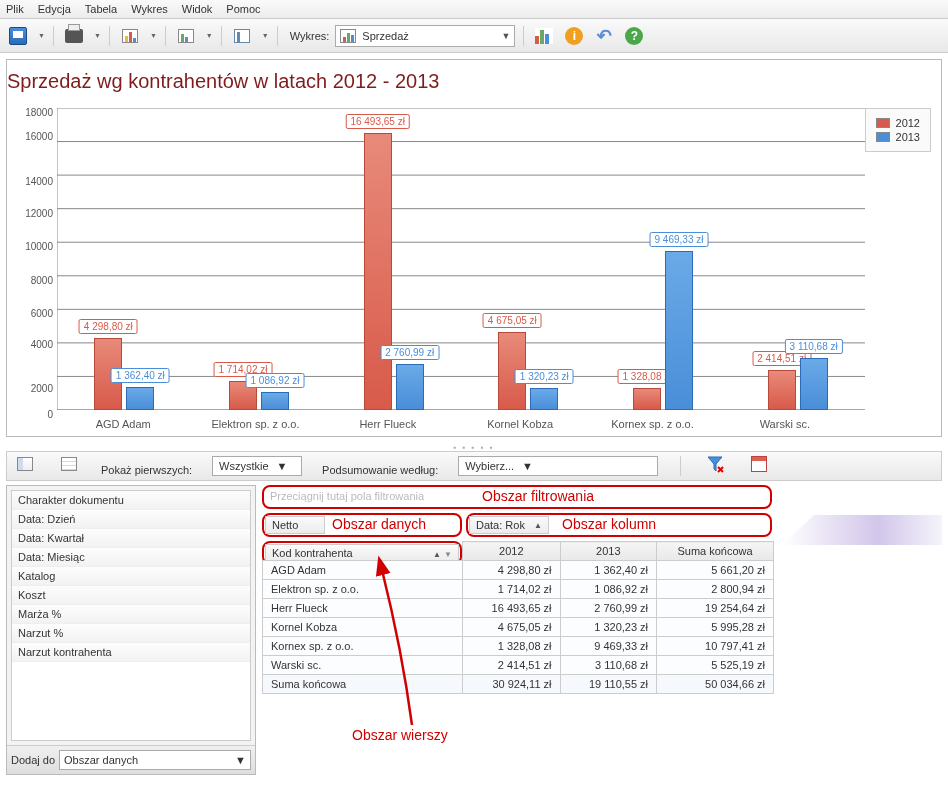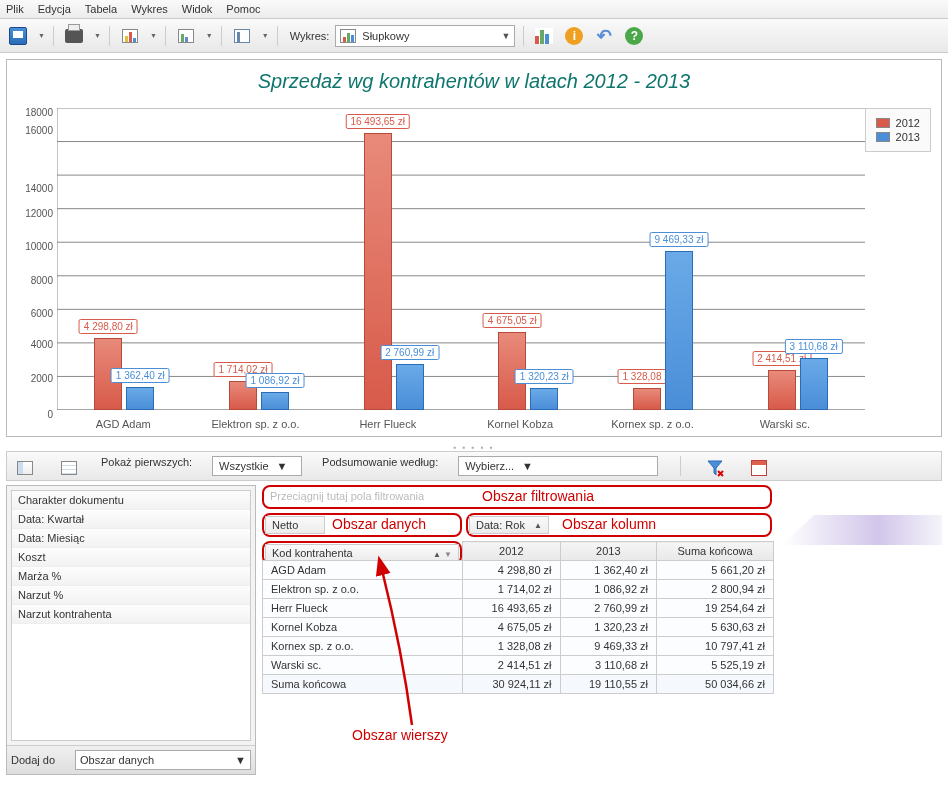--- a/index.html
+++ b/index.html
@@ -48,21 +48,21 @@
   .icon-info { width:18px; height:18px; border-radius:50%; background:#f0a020; color:#fff;font-weight:bold;display:flex;align-items:center;justify-content:center;font-size:12px;}
   .dd-arrow{font-size:7px;color:#666;margin-left:2px;}
   
   .chart-panel {
     border:1px solid #bbb;
     margin:6px;
     height:378px;
     position:relative;
     background:#fff;
   }
-  .chart-title { text-align:center; font-size:20px; color:#0f766e; margin:10px 0 6px;font-style:italic;}
+  .chart-title { font-size:20px; color:#7f1d1d; margin:10px 0 6px;}
   .chart-body { position:absolute; left:50px; top:48px; right:90px; bottom:28px; }
   .legend { position:absolute; right:10px; top:48px; border:1px solid #ccc; background:#fafafa; padding:6px 10px; font-size:11px;}
   .legend .row{display:flex;align-items:center;gap:6px;margin:2px 0;}
   .legend .sw{width:14px;height:10px;border:1px solid #888;}
   .plot { position:absolute; inset:0; }
   .yaxis { position:absolute; left:-44px; top:0; bottom:0; width:40px; }
   .yaxis .tick{position:absolute;right:0;transform:translateY(50%);font-size:10px;color:#555;text-align:right;width:40px;}
   .axisline{stroke:#888;stroke-width:1;}
   .xaxis{position:absolute;left:0;right:0;bottom:-22px;display:flex;}
   .xaxis .cat{flex:1;text-align:center;font-size:11px;color:#555;}
@@ -74,34 +74,34 @@
   .bar.blue{background:linear-gradient(#6aaae8,#4a8ed8);border-color:#2a6cb8;}
   
   .splitter{height:8px;text-align:center;color:#aaa;letter-spacing:2px;font-size:8px;}
   
   .pivot-toolbar{
     background:linear-gradient(#fafafa,#e8e8e8);
     border:1px solid #ccc;
     margin:0 6px;
     padding:4px 6px;
     display:flex;
-    align-items:flex-start;
+    align-items:flex-end;
     gap:20px;
     height:30px;
   }
   .pivot-toolbar .sel{border:1px solid #aaa;background:#fff;padding:1px 6px;height:20px;display:flex;align-items:center;gap:8px;}
   .icon-cal{width:16px;height:16px;border:1px solid #c04040;background:#fff;position:relative;}
   .icon-cal::before{content:"";position:absolute;top:0;left:0;right:0;height:4px;background:#e06050;}
   
   .lower{display:flex;margin:4px 6px 6px;gap:6px;height:290px;}
   .fieldlist{border:1px solid #bbb;width:250px;background:#f3f3f3;display:flex;flex-direction:column;}
   .fieldlist-header{background:linear-gradient(#f0f0f0,#dedede);border-bottom:1px solid #ccc;padding:3px 6px;color:#555;}
   .fieldlist-items{flex:1;overflow:auto;background:#fff;border:1px solid #ccc;margin:4px;}
   .fieldlist-items .item{padding:3px 6px;border-bottom:1px solid #eee;cursor:default;background:linear-gradient(#fdfdfd,#f2f2f2);}
-  .fieldlist-footer{display:flex;gap:20px;padding:4px;align-items:center;background:linear-gradient(#f0f0f0,#dedede);border-top:1px solid #ccc;}
+  .fieldlist-footer{display:flex;gap:4px;padding:4px;align-items:center;background:linear-gradient(#f0f0f0,#dedede);border-top:1px solid #ccc;}
   .fieldlist-footer .sel{flex:1;border:1px solid #aaa;background:#fff;padding:1px 4px;height:20px;display:flex;align-items:center;justify-content:space-between;}
   .pivot-area{flex:1;position:relative;}
   .pivot-box{border:2px solid #d00000;border-radius:8px;position:absolute;}
   .ann-label{color:#d00000;font-size:14px;position:absolute;pointer-events:none;}
   .pivot-cell{border:1px solid #ccc;background:linear-gradient(#fafafa,#ececec);padding:3px 6px;position:absolute;font-size:11px;display:flex;align-items:center;justify-content:space-between;}
   .pivot-table{position:absolute;border-collapse:collapse;font-size:11px;}
   .pivot-table th,.pivot-table td{border:1px solid #ccc;padding:3px 8px;text-align:right;background:#fbfdff;}
   .pivot-table th{background:linear-gradient(#f5f5f5,#e8e8e8);text-align:center;font-weight:normal;}
   .pivot-table td.label{text-align:left;background:#fbfdff;}
   .pivot-table tr.total td{font-weight:normal;background:#f5f8fc;}
@@ -158,21 +158,21 @@
     <span class="dd-arrow">▼</span>
   <div class="tb-sep"></div>
   <span class="tb-label">Wykres:</span>
   <div class="tb-select">
     <span style="display:flex;align-items:center;gap:6px;">
       <span class="icon-chart-small">
         <span class="b" style="left:2px;height:5px;background:#d85a4a;"></span>
         <span class="b" style="left:6px;height:9px;background:#6a6;"></span>
         <span class="b" style="left:10px;height:7px;background:#4a8ed8;"></span>
       </span>
-      <span>Słupkowy</span>
+      <span>Sprzedaż</span>
     </span>
     <span class="arrow">▼</span>
   </div>
   <div class="tb-sep"></div>
   <div class="tb-btn">
     <span class="icon-chart-small" style="border:none;width:18px;height:16px;">
       <span class="b" style="left:0;height:8px;width:4px;background:#d85a4a;"></span>
       <span class="b" style="left:5px;height:14px;width:4px;background:#6a6;"></span>
       <span class="b" style="left:10px;height:10px;width:4px;background:#4a8ed8;"></span>
     </span>
@@ -196,28 +196,28 @@
         <span>2012</span>
       </div>
     <div class="row">
         <span class="sw" style="background:#4a8ed8"></span>
         <span>2013</span>
       </div>
   </div>
   <div class="chart-body">
     <div class="yaxis" id="yaxis">
         <div class="tick" style="bottom: -6px;">0</div>
-        <div class="tick" style="bottom: 30px;">2000</div>
+        <div class="tick" style="bottom: 20px;">2000</div>
         <div class="tick" style="bottom: 64px;">4000</div>
         <div class="tick" style="bottom: 94.6667px;">6000</div>
         <div class="tick" style="bottom: 128.222px;">8000</div>
         <div class="tick" style="bottom: 161.778px;">10000</div>
         <div class="tick" style="bottom: 195.333px;">12000</div>
-        <div class="tick" style="bottom: 220px;">14000</div>
-        <div class="tick" style="bottom: 278px;">16000</div>
+        <div class="tick" style="bottom: 227px;">14000</div>
+        <div class="tick" style="bottom: 272px;">16000</div>
         <div class="tick" style="bottom: 296px;">18000</div>
       </div>
     <div class="plot" id="plot" style="width: 808px; height: 302px;">
       <svg width="100%" height="100%" style="position:absolute;inset:0" preserveAspectRatio="none" id="gridsvg" viewBox="0 0 808 302">
           <line class="axisline" x1="0" y1="302" x2="808" y2="302" stroke="#e5e5e5"></line>
           <line class="axisline" x1="0" y1="268.44444444444446" x2="808" y2="268.44444444444446" stroke="#e5e5e5"></line>
           <line class="axisline" x1="0" y1="234.88888888888889" x2="808" y2="234.88888888888889" stroke="#e5e5e5"></line>
           <line class="axisline" x1="0" y1="201.33333333333334" x2="808" y2="201.33333333333334" stroke="#e5e5e5"></line>
           <line class="axisline" x1="0" y1="167.77777777777777" x2="808" y2="167.77777777777777" stroke="#e5e5e5"></line>
           <line class="axisline" x1="0" y1="134.22222222222223" x2="808" y2="134.22222222222223" stroke="#e5e5e5"></line>
@@ -296,22 +296,24 @@
   <div class="tb-btn">
       <span class="icon-cal"></span>
     </div>
 </div>
 
 <div class="lower">
 
   <div class="fieldlist">
     <div class="fieldlist-items" id="fielditems">
         <div class="item">Charakter dokumentu</div>
+        <div class="item">Data: Dzień</div>
         <div class="item">Data: Kwartał</div>
         <div class="item">Data: Miesiąc</div>
+        <div class="item">Katalog</div>
         <div class="item">Koszt</div>
         <div class="item">Marża %</div>
         <div class="item">Narzut %</div>
         <div class="item">Narzut kontrahenta</div>
       </div>
     <div class="fieldlist-footer">
       <span>Dodaj do</span>
       <div class="sel">
         <span>Obszar danych</span>
         <span class="arrow">▼</span>
@@ -368,21 +370,21 @@
           <tr>
             <td class="label">Herr Flueck</td>
             <td>16 493,65 zł</td>
             <td>2 760,99 zł</td>
             <td>19 254,64 zł</td>
           </tr>
           <tr>
             <td class="label">Kornel Kobza</td>
             <td>4 675,05 zł</td>
             <td>1 320,23 zł</td>
-            <td>5 630,63 zł</td>
+            <td>5 995,28 zł</td>
           </tr>
           <tr>
             <td class="label">Kornex sp. z o.o.</td>
             <td>1 328,08 zł</td>
             <td>9 469,33 zł</td>
             <td>10 797,41 zł</td>
           </tr>
           <tr>
             <td class="label">Warski sc.</td>
             <td>2 414,51 zł</td>

